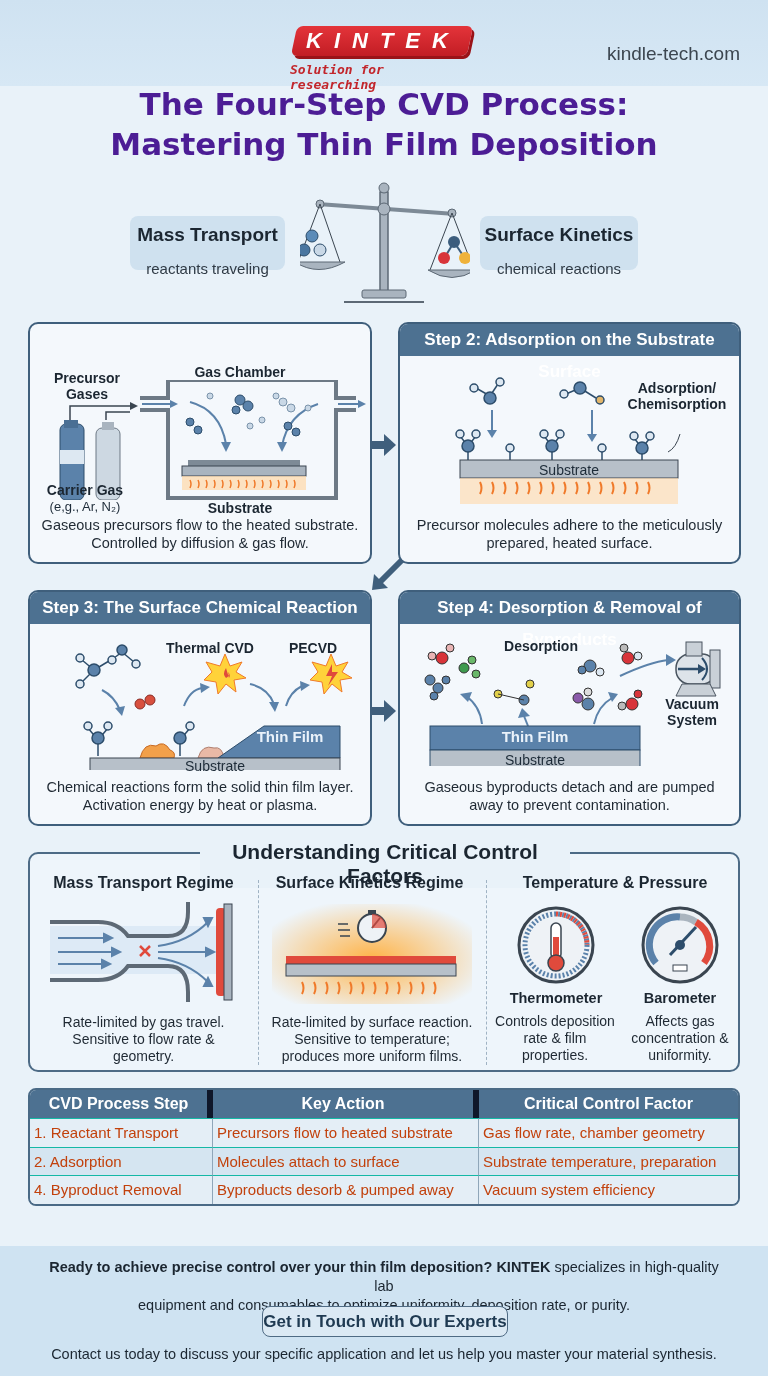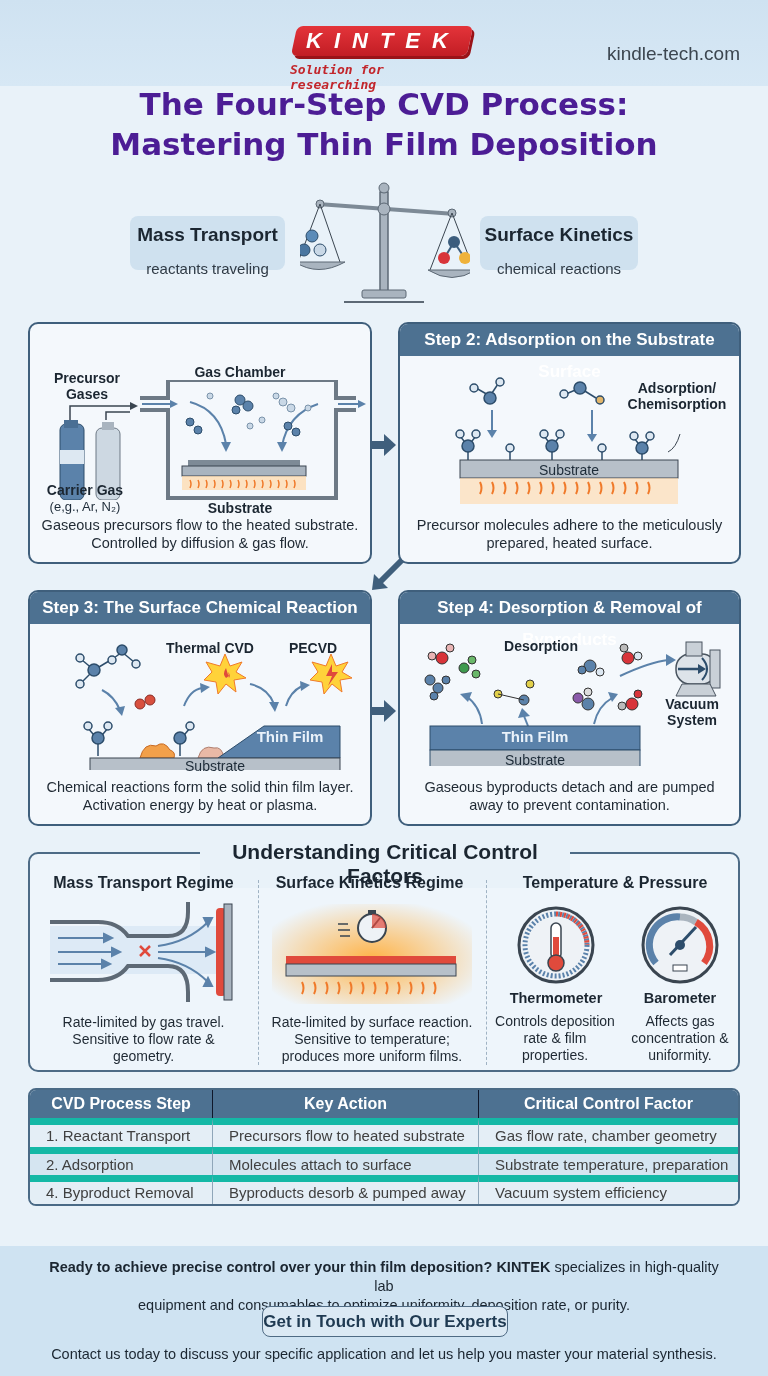--- a/index.html
+++ b/index.html
@@ -19,22 +19,22 @@
 .card .hdr{height:32px;background:#4d7191;color:#fff;font-weight:bold;font-size:17px;text-align:center;line-height:32px}
 .card .cap{position:absolute;left:0;bottom:10px;width:100%;text-align:center;font-size:14.5px;line-height:18px;color:#1f2933}
 .art{position:absolute}
 .lbl{position:absolute;font-weight:bold;font-size:14px;color:#1b2631;text-align:center;line-height:16px}
 .factors{position:absolute;left:28px;top:852px;width:712px;height:220px;border:2px solid #4d6b86;border-radius:10px;background:#eef5fb}
 .factors-title{position:absolute;left:200px;top:840px;width:370px;background:#e9f2f9;text-align:center;font-weight:bold;font-size:21px;color:#1b2631}
 .col-h{position:absolute;top:874px;font-weight:bold;font-size:16px;text-align:center;color:#1b2631}
 .col-t{position:absolute;font-size:14px;text-align:center;line-height:17px;color:#1f2933}
 .divider{position:absolute;top:880px;width:0;height:185px;border-left:1px dashed #9fb2c3}
 table{position:absolute;left:28px;top:1088px;width:712px;border-collapse:separate;border-spacing:0;border:2px solid #4a6a86;border-radius:8px;overflow:hidden;font-size:15px}
-th{background:#4d7191;color:#fff;font-weight:bold;font-size:16px;height:28px;border-right:1px solid #0f172a}
-td{height:28.5px;padding-left:16px;border-top:7px solid #14b8a6;border-right:1px solid #8fa6b9;color:#404040}
+th{background:#4d7191;color:#fff;font-weight:bold;font-size:16px;height:28px;border-right:6px solid #0f172a}
+td{height:28.5px;padding-left:4px;border-top:1px solid #14b8a6;border-right:1px solid #8fa6b9;color:#c2410c}
 tr:nth-child(odd) td{background:#e4eef6}
 tr:nth-child(even) td{background:#d5e5f1}
 .footer{position:absolute;left:0;top:1246px;width:768px;height:130px;background:#cfe3f2}
 .ft1{position:absolute;left:40px;top:1258px;width:688px;text-align:center;font-size:14.5px;line-height:19px;color:#1b2631}
 .cta{position:absolute;left:262px;top:1306px;width:246px;height:31px;border:1.5px solid #4f6b84;border-radius:8px;background:#dbe9f4;font-weight:bold;font-size:17px;color:#1f3a52;text-align:center;line-height:29px}
 .ft2{position:absolute;left:0;top:1346px;width:768px;text-align:center;font-size:14.5px;color:#1b2631}
 .arrowbox{position:absolute}
 </style>
 </head>
 <body>

